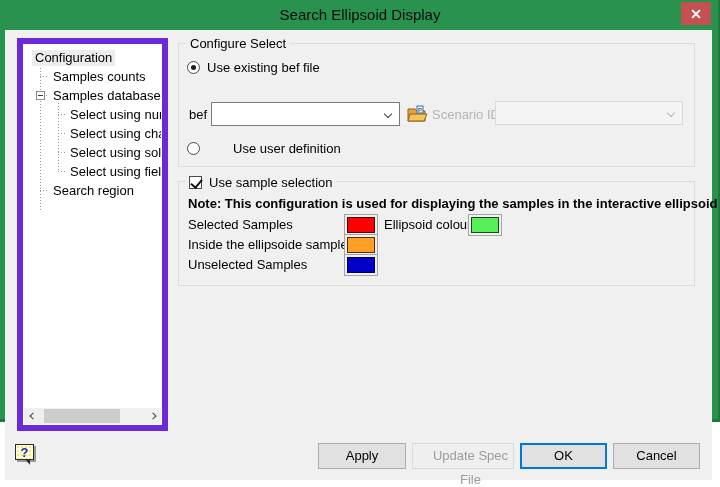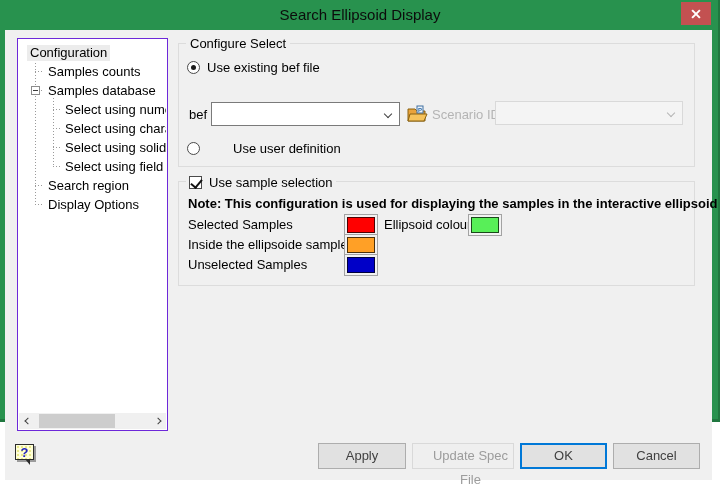--- a/index.html
+++ b/index.html
@@ -18,21 +18,21 @@
   .close-btn .xbar { position:absolute; left:50%; top:50%; width:11px; height:2px;
                      background:#fff; }
   .close-btn .xbar.a { transform:translate(-50%,-50%) rotate(45deg); }
   .close-btn .xbar.b { transform:translate(-50%,-50%) rotate(-45deg); }
 
   
   .client { position:absolute; left:5px; top:30px; width:707px; height:450px; background:#f0f0f0; }
 
   
   .tree-panel { position:absolute; left:12px; top:8px; width:151px; height:393px;
-                background:#fff; border:1px solid #6d28d9; }
+                background:#fff; border:6px solid #6d28d9; }
   .tree-content { position:absolute; left:1px; right:1px; top:1px; bottom:17px;
                   overflow:hidden; padding-top:3px; }
   .tree-row { position:relative; height:19px; line-height:19px; white-space:nowrap; }
   .tree-row .lbl { display:inline-block; padding:0 3px; line-height:16px; margin-top:1px; }
   .tree-row.selected .lbl { background:#ececec; }
   .lvl0 { padding-left:8px; }
   .lvl1 { padding-left:26px; }
   .lvl2 { padding-left:43px; }
   .lvl1::before, .lvl2::before { content:""; position:absolute; top:9px; height:1px;
       background:repeating-linear-gradient(to right,#9a9a9a 0 1px,transparent 1px 3px); }
@@ -88,21 +88,21 @@
   .folder-btn { position:absolute; width:22px; height:22px; }
 
   
   .note { position:absolute; font-weight:bold; line-height:15px; white-space:nowrap; }
   .swatch { position:absolute; width:34px; height:22px; border:1px solid #a3a3a3;
             background:#f2f2f2; padding:2px; }
   .swatch-inner { width:100%; height:100%; border:1px solid rgba(0,0,0,0.7); }
 
   
   .btn { position:absolute; top:413px; height:26px; background:#e1e1e1; border:1px solid #adadad;
-         font-family:inherit; font-size:13px; color:#404040; text-align:center; line-height:24px; }
+         font-family:inherit; font-size:13px; color:#000000; text-align:center; line-height:24px; }
   .btn.default { border:1px solid #0078d7; box-shadow: inset 0 0 0 1px #0078d7; }
   .btn.disabled { background:#efefef; border-color:#d9d9d9; color:#9c9c9c;padding-left:15px; }
 
   .help-icon { position:absolute; left:10px; top:414px; width:19px; height:16px;
                background:#ffffd8; border:1px solid #2b2b2b;
                box-shadow:2px 2px 0 rgba(0,0,0,0.35);
                background-image:radial-gradient(#e9e98a 1px, transparent 1px);
                background-size:4px 4px; }
   .help-icon .q { position:absolute; left:0; right:0; top:0; text-align:center;
                   font-weight:bold; font-size:13px; line-height:15px; color:#2222bb; }
@@ -147,23 +147,20 @@
         </div>
         <div class="tree-row lvl2">
           <span class="lbl">Select using solid tr</span>
         </div>
         <div class="tree-row lvl2">
           <span class="lbl">Select using field re</span>
         </div>
         <div class="tree-row lvl1">
           <span class="lbl">Search region</span>
         </div>
-        <div class="tree-row lvl1">
-          <span class="lbl">Display Options</span>
-        </div>
       </div>
       <div class="hscroll">
         <div class="hs-arrow left">
             <span class="hs-chev"></span>
           </div>
         <div class="hs-thumb"></div>
         <div class="hs-arrow right">
             <span class="hs-chev"></span>
           </div>
       </div>

